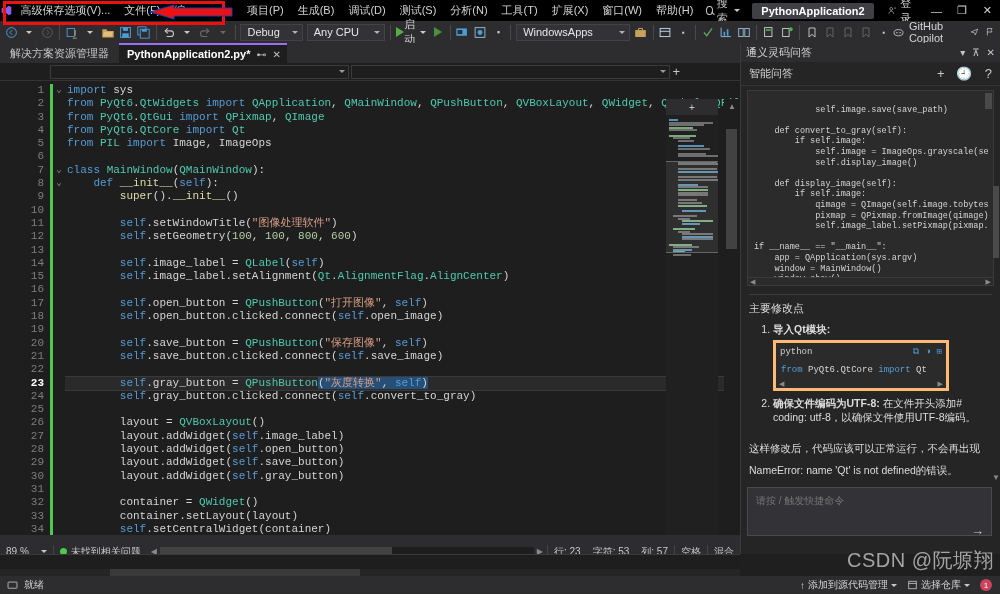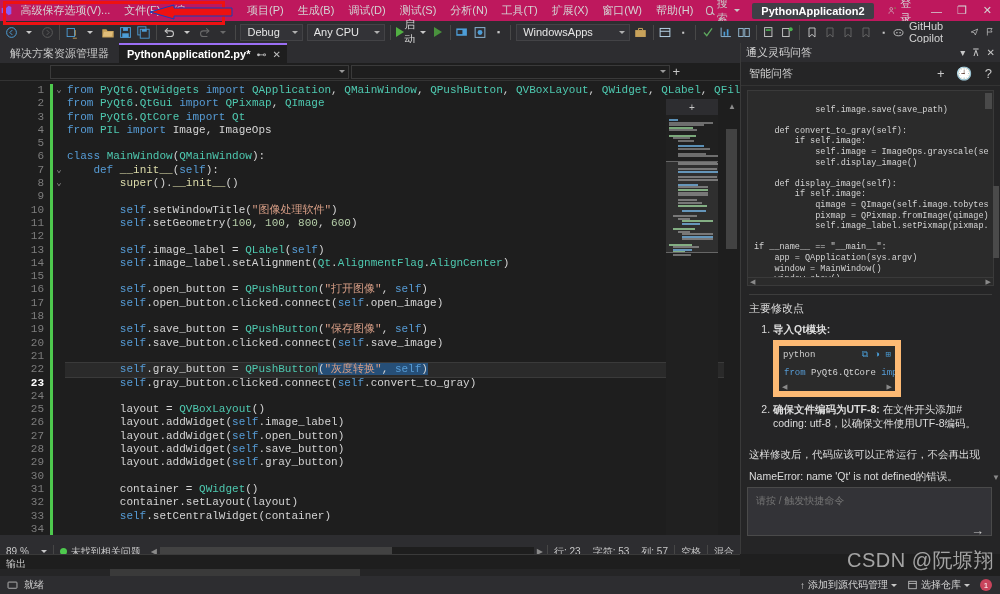--- a/index.html
+++ b/index.html
@@ -8,21 +8,21 @@
     background: #1e1e1e;
     font-family: "Liberation Sans", sans-serif;
     overflow: hidden;
     color: #dcdcdc;
   }
   .app { position: relative; width: 1000px; height: 594px; background: #1f1f1f; }
 
   
   .titlebar {
     position: absolute; left: 0; top: 0; width: 1000px; height: 21px;
-    background: #be185d; display: flex; align-items: center;
+    background: #000000; display: flex; align-items: center;
     font-size: 11px; color: #d4d4d4;
   }
   .vs-logo { width: 18px; height: 21px; display: flex; align-items: center; justify-content: center; }
   .vs-logo svg { width: 11px; height: 11px; }
   .menu-item { padding: 0 7px; line-height: 21px; height: 21px; white-space: nowrap; font-size: 11px; }
   .tb-spacer { flex: 1; }
   .search-box {
     display: flex; align-items: center; gap: 4px; padding: 0 6px; height: 17px;
     font-size: 11px; color: #c8c8c8;
   }
@@ -150,21 +150,21 @@
     font-family:"Liberation Mono", monospace; font-size:8.5px; line-height:10.6px;
     color:#d4d4d4; white-space:pre; overflow:hidden; position:relative;
   }
   .chat-code .vsb { position:absolute; right:1px; top:2px; width:7px; bottom:10px; }
   .chat-code .vsb .t { position:absolute; top:0; width:7px; height:16px; background:#4a4a4a;}
   .chat-hsb { height:8px; background:#2b2b2b; border:1px solid #3a3a3a; border-top:none; display:flex; align-items:center; justify-content:space-between; padding:0 2px; color:#8a8a8a; font-size:7px; }
   .chat-hr { height:1px; background:#3d3d3d; margin: 8px 2px 6px 2px; }
   .chat-h { font-size:11px; color:#dcdcdc; padding: 0 2px 6px 2px; }
   .chat-ol { margin: 0 0 0 26px; padding:0; font-size:10.5px; color:#dcdcdc; }
   .chat-ol li { margin-bottom: 5px; line-height: 14px; }
-  .inner-code { border:6px solid #fdba74; background:#2b2b2b; margin: 4px 0 3px 0; width: 128px; }
+  .inner-code { border:3px solid #fdba74; background:#2b2b2b; margin: 4px 0 3px 0; width: 176px; }
   .inner-code .ic-head { display:flex; align-items:center; height:17px; padding:0 4px; font-family:"Liberation Mono", monospace; font-size:9px; color:#d0d0d0; }
   .inner-code .ic-head .ic-icons { margin-left:auto; display:flex; gap:6px; color:#4a9ed8; font-size:9px; }
   .inner-code .ic-body { font-family:"Liberation Mono", monospace; font-size:9px; padding:3px 5px; color:#d4d4d4; white-space:nowrap; overflow:hidden; }
   .inner-code .ic-sb { height:8px; display:flex; align-items:center; justify-content:space-between; padding:0 3px; color:#8a8a8a; font-size:7px; }
   .chat-p { font-size:10.5px; color:#dcdcdc; line-height:22px; padding: 8px 2px 0 2px; }
   .chat-body-sb { position:absolute; right:1px; top:100px; width:6px; height:72px; background:#4a4a4a; }
   .chat-body-arrow { position:absolute; right:0px; bottom:2px; color:#8a8a8a; font-size:8px; }
   .chat-input-wrap { position:absolute; left:6px; right:8px; bottom:10px; height:57px; }
   .chat-input {
     width:100%; height:49px; background:#333337; border:1px solid #4a4a4a;
@@ -557,20 +557,21 @@
           <div></div>
           <div></div>
           <div></div>
           <div></div>
           <div></div>
           <div></div>
           <div></div>
           <div></div>
         </div>
       <div class="code-lines" id="codelines">
+          <div class="cline"><span class="kw">import</span> sys</div>
           <div class="cline"><span class="kw">from</span> <span class="cls">PyQt6</span>.<span class="cls">QtWidgets</span> <span class="kw">import</span> <span class="cls">QApplication</span>, <span class="cls">QMainWindow</span>, <span class="cls">QPushButton</span>, <span class="cls">QVBoxLayout</span>, <span class="cls">QWidget</span>, <span class="cls">QLabel</span>, <span class="cls">QFileDialog</span></div>
           <div class="cline"><span class="kw">from</span> <span class="cls">PyQt6</span>.<span class="cls">QtGui</span> <span class="kw">import</span> <span class="cls">QPixmap</span>, <span class="cls">QImage</span></div>
           <div class="cline"><span class="kw">from</span> <span class="cls">PyQt6</span>.<span class="cls">QtCore</span> <span class="kw">import</span> <span class="cls">Qt</span></div>
           <div class="cline"><span class="kw">from</span> <span class="cls">PIL</span> <span class="kw">import</span> Image, ImageOps</div>
           <div class="cline">&nbsp;</div>
           <div class="cline"><span class="kw">class</span> <span class="cls">MainWindow</span>(<span class="cls">QMainWindow</span>):</div>
           <div class="cline">    <span class="kw">def</span> <span class="fn">__init__</span>(<span class="kw">self</span>):</div>
           <div class="cline">        <span class="fn">super</span>().<span class="fn">__init__</span>()</div>
           <div class="cline">&nbsp;</div>
           <div class="cline">        <span class="kw">self</span>.setWindowTitle(<span class="str">"图像处理软件"</span>)</div>
@@ -688,21 +689,20 @@
     <div class="es-item">行: 23</div>
     <div class="es-item">字符: 53</div>
     <div class="es-item">列: 57</div>
     <div class="es-sep"></div>
     <div class="es-item">空格</div>
     <div class="es-sep"></div>
     <div class="es-item">混合</div>
   </div>
 
   <div class="output-panel">
-    <div class="output-title">输出</div>
     <div class="output-bar-bg">
       <div class="output-bar-fill"></div>
     </div>
   </div>
 
   <div class="chat">
     <div class="chat-title">
       <span>通义灵码问答</span>
       <span class="tools">
         <span>▾</span>

